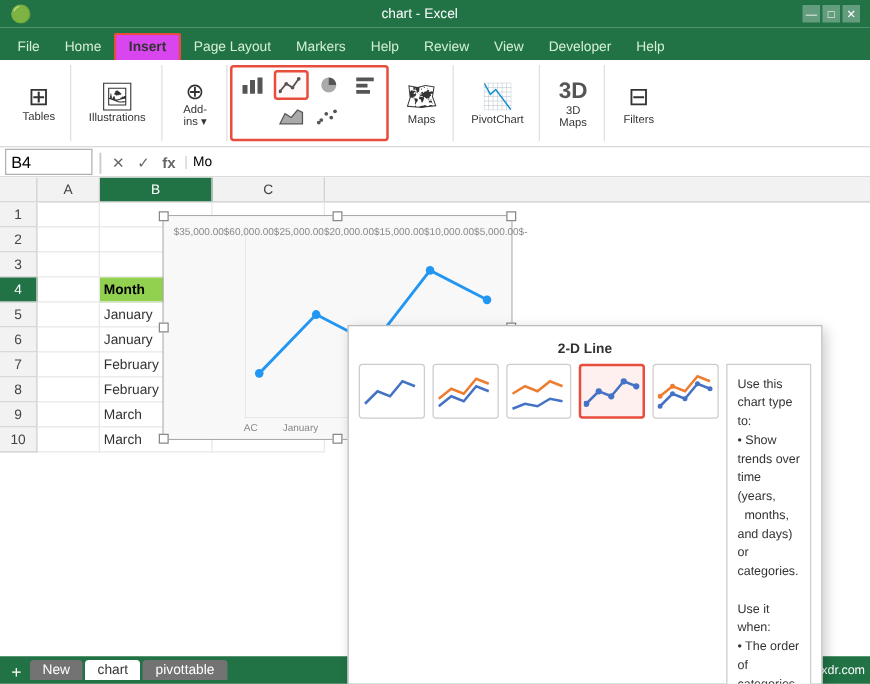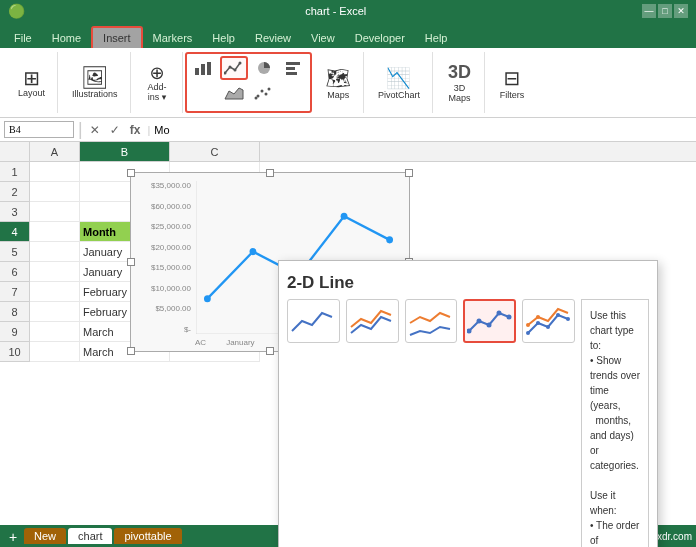--- a/index.html
+++ b/index.html
@@ -7,21 +7,21 @@
 
     
     .title-bar { background: #217346; color: white; height: 22px; display: flex; align-items: center; padding: 0 8px; font-size: 11px; }
     .title-bar-title { flex: 1; text-align: center; font-size: 11px; }
     .title-bar-controls { display: flex; gap: 2px; }
     .title-bar-btn { width: 14px; height: 14px; background: rgba(255,255,255,0.3); border: none; color: white; font-size: 9px; cursor: pointer; display: flex; align-items: center; justify-content: center; }
 
     
     .ribbon-tabs { background: #217346; display: flex; align-items: flex-end; padding: 0 4px; height: 26px; }
     .ribbon-tab { padding: 4px 10px; font-size: 11px; color: #d4f0d4; cursor: pointer; border-radius: 3px 3px 0 0; }
-    .ribbon-tab.active { background: #a3a3a3; color: #333; font-weight: 400; margin-top: 38px; }
+    .ribbon-tab.active { background: #d946ef; color: #333; font-weight: 700; margin-top: 38px; }
 
     
     .ribbon { background: white; border-bottom: 1px solid #d0d0d0; padding: 4px 6px; display: flex; align-items: stretch; gap: 2px; min-height: 70px; }
     .ribbon-group { display: flex; flex-direction: column; align-items: center; padding: 2px 6px; border-right: 1px solid #e0e0e0; min-width: 50px; position: relative; }
     .ribbon-group:last-child { border-right: none; }
     .ribbon-group-items { display: flex; align-items: center; gap: 4px; flex: 1; }
     .ribbon-btn { display: flex; flex-direction: column; align-items: center; padding: 3px 5px; cursor: pointer; border-radius: 3px; border: 1px solid transparent; font-size: 9px; color: #333; }
     .ribbon-btn .btn-icon { font-size: 20px; line-height: 1; }
     .ribbon-btn .btn-label { font-size: 9px; text-align: center; }
 
@@ -45,25 +45,25 @@
     .cell.month-cell { color: #333; }
     .cell.value-cell { text-align: right; justify-content: flex-end; }
 
     
     .chart-area { position: absolute; background: white; border: 1px solid #aaa; width: 280px; height: 180px; bottom: 30px; left: 30px; }
 
     
     .status-bar { background: #217346; color: white; height: 22px; display: flex; align-items: center; padding: 0 6px; gap: 4px; font-size: 11px; }
     .status-bar-sheet { background: white; color: #333; padding: 2px 10px; border-radius: 3px 3px 0 0; font-size: 11px; cursor: pointer; }
     .status-bar-sheet.active { background: white; }
-    .status-bar-sheet.inactive { background: #a16207; color: white; }
+    .status-bar-sheet.inactive { background: #737373; color: white; }
 
     
     .dropdown-panel { position: absolute; top: 118px; left: 278px; width: 380px; background: white; border: 1px solid #bbb; box-shadow: 3px 3px 10px rgba(0,0,0,0.2); z-index: 100; padding: 8px; }
-    .dropdown-section-title { font-size: 17px; font-weight: bold; color: #333; padding: 4px 0 6px 0; }
+    .dropdown-section-title { font-size: 11px; font-weight: bold; color: #333; padding: 4px 0 6px 0; text-align: center; }
     .chart-options-row { display: flex; gap: 6px; margin-bottom: 8px; align-items: flex-start; }
     .chart-option { width: 54px; height: 44px; border: 1px solid #ccc; border-radius: 3px; cursor: pointer; display: flex; align-items: center; justify-content: center; background: white; }
     .chart-option.active { border: 2px solid #e74c3c; background: #fff0f0; }
     .tooltip-box { flex: 1; background: white; border: 1px solid #ccc; padding: 8px; font-size: 10px; color: #333; line-height: 1.5; }
     .tooltip-title { font-weight: bold; font-size: 11px; margin-bottom: 4px; }
 
     
     svg.chart-svg { width: 46px; height: 36px; }
   </style>
 </head>
@@ -76,35 +76,36 @@
     <button class="title-bar-btn">—</button>
     <button class="title-bar-btn">□</button>
     <button class="title-bar-btn">✕</button>
   </div>
 </div>
 
 <div class="ribbon-tabs">
   <div class="ribbon-tab">File</div>
   <div class="ribbon-tab">Home</div>
   <div class="ribbon-tab active" style="border: 2px solid #e74c3c; border-bottom: none; color: #333;">Insert</div>
+  <div class="ribbon-tab">Page Layout</div>
   <div class="ribbon-tab">Markers</div>
   <div class="ribbon-tab">Help</div>
   <div class="ribbon-tab">Review</div>
   <div class="ribbon-tab">View</div>
   <div class="ribbon-tab">Developer</div>
   <div class="ribbon-tab">Help</div>
 </div>
 
 <div class="ribbon">
 
   <div class="ribbon-group">
     <div class="ribbon-group-items">
       <div class="ribbon-btn">
         <span class="btn-icon">⊞</span>
-        <span class="btn-label">Layout</span>
+        <span class="btn-label">Tables</span>
       </div>
     </div>
   </div>
 
   <div class="ribbon-group">
     <div class="ribbon-group-items">
       <div class="ribbon-btn">
         <span class="btn-icon" style="font-size:22px;">🖼</span>
         <span class="btn-label">Illustrations</span>
       </div>
@@ -211,21 +212,21 @@
     <div class="ribbon-group-items">
       <div class="ribbon-btn">
         <span style="font-size:20px;">⊟</span>
         <span class="btn-label">Filters</span>
       </div>
     </div>
   </div>
 </div>
 
 <div class="formula-bar">
-  <input class="name-box" value="B4" readonly="" style="font-size: 10px; font-family: Liberation Serif, serif;">
+  <input class="name-box" value="B4" readonly="" style="font-size: 13px;">
   <span style="color:#ccc; font-size:18px;">|</span>
   <button class="formula-bar-btn">✕</button>
   <button class="formula-bar-btn">✓</button>
   <button class="formula-bar-btn" style="font-weight:bold;">fx</button>
   <span style="color:#ccc;">|</span>
   <span style="font-size:11px;">Mo</span>
 </div>
 
 <div class="main-area" style="position:relative; height:390px;">
 
@@ -305,21 +306,21 @@
       <div class="row-header">10</div>
       <div class="cell" style="width:50px;"></div>
       <div class="cell month-cell" style="width:90px;">March</div>
       <div class="cell value-cell" style="width:90px;"></div>
     </div>
 
     <div class="chart-area" style="left:130px; top:30px;">
       <div style="background:#f8f8f8; padding:4px; height:100%; font-size:9px; color:#666; display:flex; flex-direction:column;">
         <div style="flex:1; display:flex; gap:2px; align-items:flex-end; padding:4px;">
 
-          <div style="display:flex; flex-direction:column; justify-content:space-between; height:100%; font-size:8px; color:#888; width:55px; text-align:right; padding-right:3px;">
+          <div style="display:flex; flex-direction:row; justify-content:space-between; height:100%; font-size:8px; color:#888; width:55px; text-align:right; padding-right:3px;">
             <span>$35,000.00</span>
             <span>$60,000.00</span>
             <span>$25,000.00</span>
             <span>$20,000.00</span>
             <span>$15,000.00</span>
             <span>$10,000.00</span>
             <span>$5,000.00</span>
             <span>$-</span>
           </div>
 

